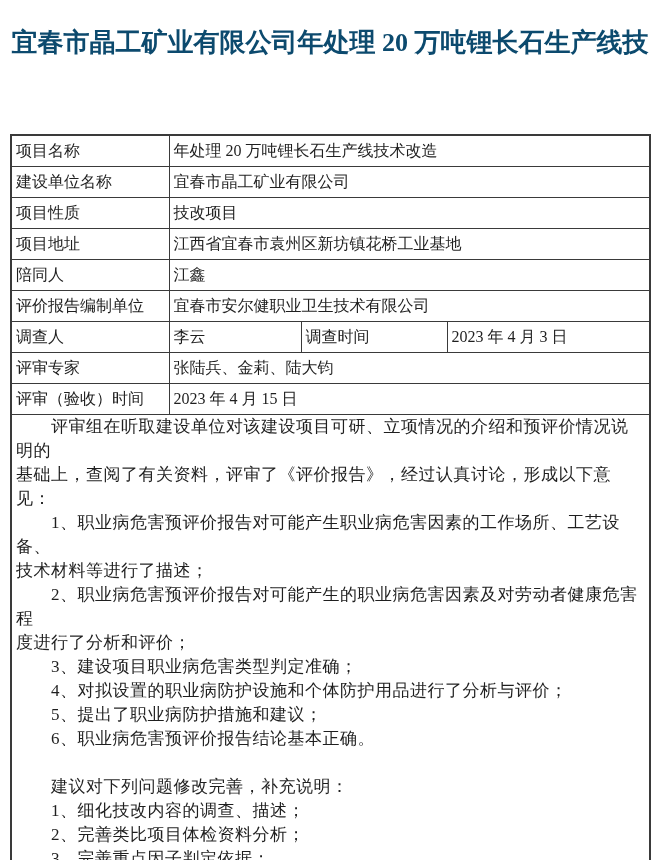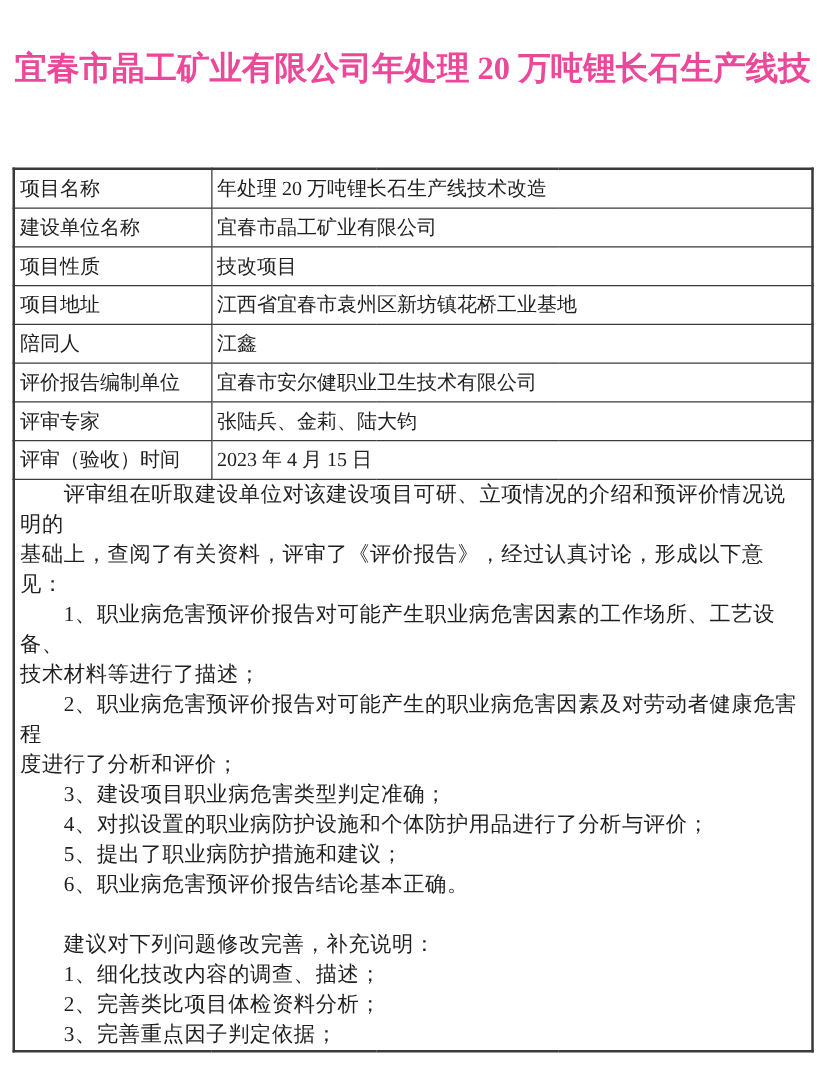--- a/index.html
+++ b/index.html
@@ -10,26 +10,26 @@
     color: #1a1a1a;
   }
   .page {
     position: relative;
     width: 660px;
     height: 860px;
     background: #ffffff;
     overflow: hidden;
   }
   .doc-title {
-    margin: 36px 8px 0 8px;
+    margin: 24px 8px 0 8px;
     text-align: center;
     font-weight: bold;
     font-size: 26px;
     line-height: 38px;
-    color: #ec4899;
+    color: #0c4a6e;
   }
   table.info-table {
     position: absolute;
     left: 10px;
     top: 134px;
     width: 639px;
     border-collapse: collapse;
     table-layout: fixed;
     font-size: 16px;
     color: #1f1f1f;
@@ -97,20 +97,26 @@
         </tr>
         <tr>
           <td colspan="1">陪同人</td>
           <td colspan="3">江鑫</td>
         </tr>
         <tr>
           <td colspan="1">评价报告编制单位</td>
           <td colspan="3">宜春市安尔健职业卫生技术有限公司</td>
         </tr>
         <tr>
+          <td colspan="1">调查人</td>
+          <td colspan="1">李云</td>
+          <td colspan="1">调查时间</td>
+          <td colspan="1">2023 年 4 月 3 日</td>
+        </tr>
+        <tr>
           <td colspan="1">评审专家</td>
           <td colspan="3">张陆兵、金莉、陆大钧</td>
         </tr>
         <tr>
           <td colspan="1">评审（验收）时间</td>
           <td colspan="3">2023 年 4 月 15 日</td>
         </tr>
       </tbody>
     <tbody>
       <tr>

